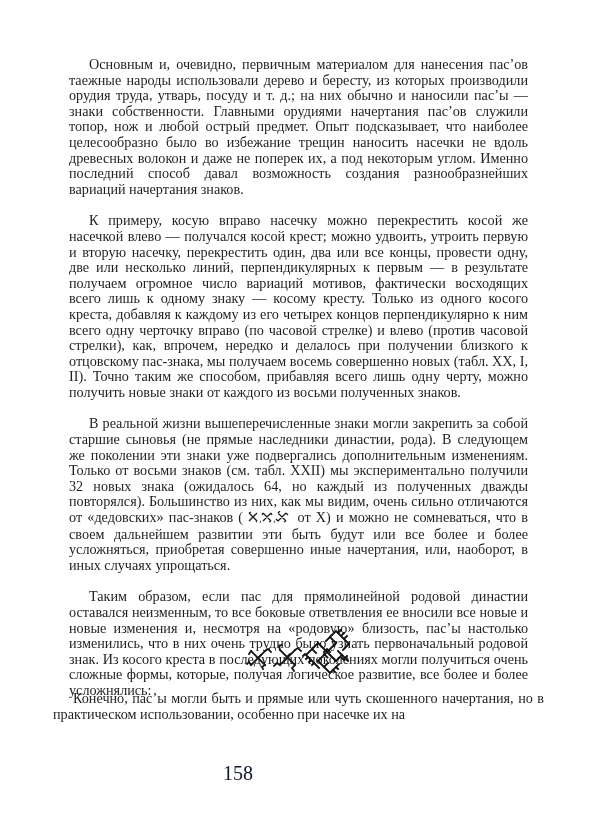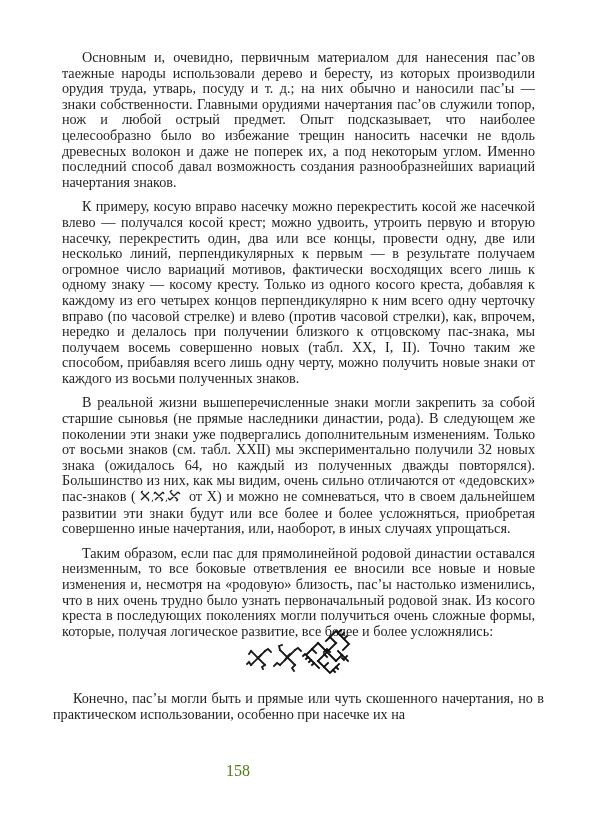--- a/index.html
+++ b/index.html
@@ -3,54 +3,54 @@
 <meta charset="utf-8">
 <style>
   html, body { margin: 0; padding: 0; background: #ffffff; }
   body { width: 600px; height: 817px; position: relative; overflow: hidden; }
   .page {
     position: absolute; left: 53px; top: 41px; width: 491px;
     font-family: "Liberation Serif", "DejaVu Serif", serif;
     font-size: 14.2px; line-height: 15.6px; color: #1e1e1e;
     text-align: justify; hyphens: manual;
   }
-  .page p { margin: 9px; text-indent: 20px; text-align: justify; text-align-last: left; }
+  .page p { margin: 16px; text-indent: 20px; text-align: justify; text-align-last: left; }
   .figure {
     position: absolute; left: 240px; top: 624px; width: 120px; height: 56px;
   }
   .figure svg { position: absolute; }
   .tail {
     position: absolute; left: 53px; top: 691px; width: 491px;
     font-family: "Liberation Serif", "DejaVu Serif", serif;
     font-size: 14.2px; line-height: 15.8px; color: #1e1e1e;
   }
   .tail p { margin: 0; text-indent: 20px; text-align: justify; text-align-last: left; }
   .tail p.noindent { text-indent: 0; }
   .page-number {
     position: absolute; left: 0; width: 476px; top: 762px; text-align: center;
     font-family: "Liberation Serif", "DejaVu Serif", serif;
-    font-size: 16px; color: #4d7c0f;
+    font-size: 20px; color: #0f172a;
   }
   .sym { font-family: "DejaVu Sans", sans-serif; font-size: 12px; letter-spacing: 1px; }
 </style>
 </head>
 <body>
 
 <div class="page">
   <p>Основным и, очевидно, первичным материалом для нанесения пас’ов таежные народы использовали дерево и бересту, из которых производили орудия труда, утварь, посуду и т. д.; на них обычно и наносили пас’ы — знаки собственности. Главными орудиями начертания пас’ов служили топор, нож и любой острый предмет. Опыт подсказывает, что наиболее целесообразно было во избежание трещин наносить насечки не вдоль древесных волокон и даже не поперек их, а под некоторым углом. Именно последний способ давал возможность создания разнообразнейших вариаций начертания знаков.</p>
   <p>К примеру, косую вправо насечку можно перекрестить косой же насечкой влево — получался косой крест; можно удвоить, утроить первую и вторую насечку, перекрестить один, два или все концы, провести одну, две или несколько линий, перпендикулярных к первым — в результате получаем огромное число вариаций мотивов, фактически восходящих всего лишь к одному знаку — косому кресту. Только из одного косого креста, добавляя к каждому из его четырех концов перпендикулярно к ним всего одну черточку вправо (по часовой стрелке) и влево (против часовой стрелки), как, впрочем, нередко и делалось при получении близкого к отцовскому пас-знака, мы получаем восемь совершенно новых (табл. XX, I, II). Точно таким же способом, прибавляя всего лишь одну черту, можно получить новые знаки от каждого из восьми полученных знаков.</p>
   <p><span>В реальной жизни вышеперечисленные знаки могли закрепить за собой старшие сыновья (не прямые наследники династии, рода). В следующем же поколении эти знаки уже подвергались дополнительным изменениям. Только от восьми знаков (см. табл. XXII) мы экспериментально получили 32 новых знака (ожидалось 64, но каждый из полученных дважды повторялся). Большинство из них, как мы видим, очень сильно отличаются от «дедовских» пас-знаков (</span> <span class="sym"><svg width="44" height="12" viewBox="0 0 44 12" style="vertical-align:-1px">
           <g stroke="#1e1e1e" stroke-width="1.3" fill="none">
             <path d="M1 2 L9 10 M9 2 L1 10 M1 2 L3 1 M9 10 L8 11"></path>
             <path d="M15 2 L23 10 M23 2 L15 10 M15 2 L14 4 M23 2 L24 4 M23 10 L21 11"></path>
             <path d="M30 2 L38 10 M38 2 L30 10 M30 2 L32 0 M38 2 L40 4 M38 10 L36 11 M30 10 L28 8"></path>
           </g>
           <text x="11" y="11" font-size="9" fill="#1e1e1e">,</text>
           <text x="25" y="11" font-size="9" fill="#1e1e1e">,</text>
-        </svg></span><span> от X) и можно не сомневаться, что в своем дальнейшем развитии эти знаки будут или все более и более усложняться, приобретая совершенно иные начертания, или, наоборот, в иных случаях упрощаться.</span></p>
+        </svg></span><span> от X) и можно не сомневаться, что в своем дальнейшем развитии эти быть будут или все более и более усложняться, приобретая совершенно иные начертания, или, наоборот, в иных случаях упрощаться.</span></p>
   <p>Таким образом, если пас для прямолинейной родовой династии оставался неизменным, то все боковые ответвления ее вносили все новые и новые изменения и, несмотря на «родовую» близость, пас’ы настолько изменились, что в них очень трудно было узнать первоначальный родовой знак. Из косого креста в последующих поколениях могли получиться очень сложные формы, которые, получая логическое развитие, все более и более усложнялись:</p>
 </div>
 
 <div class="figure">
   <svg width="26" height="24" viewBox="0 0 26 24" style="left:6px; top:22px;">
     <g stroke="#1a1a1a" stroke-width="1.8" fill="none" stroke-linecap="square">
       <path d="M5 5 L19 19 M19 5 L5 19"></path>
       <path d="M19 5 L22 3 L25 6"></path>
       <path d="M5 5 L3 8"></path>
       <path d="M5 19 L3 16 L1 18"></path>

